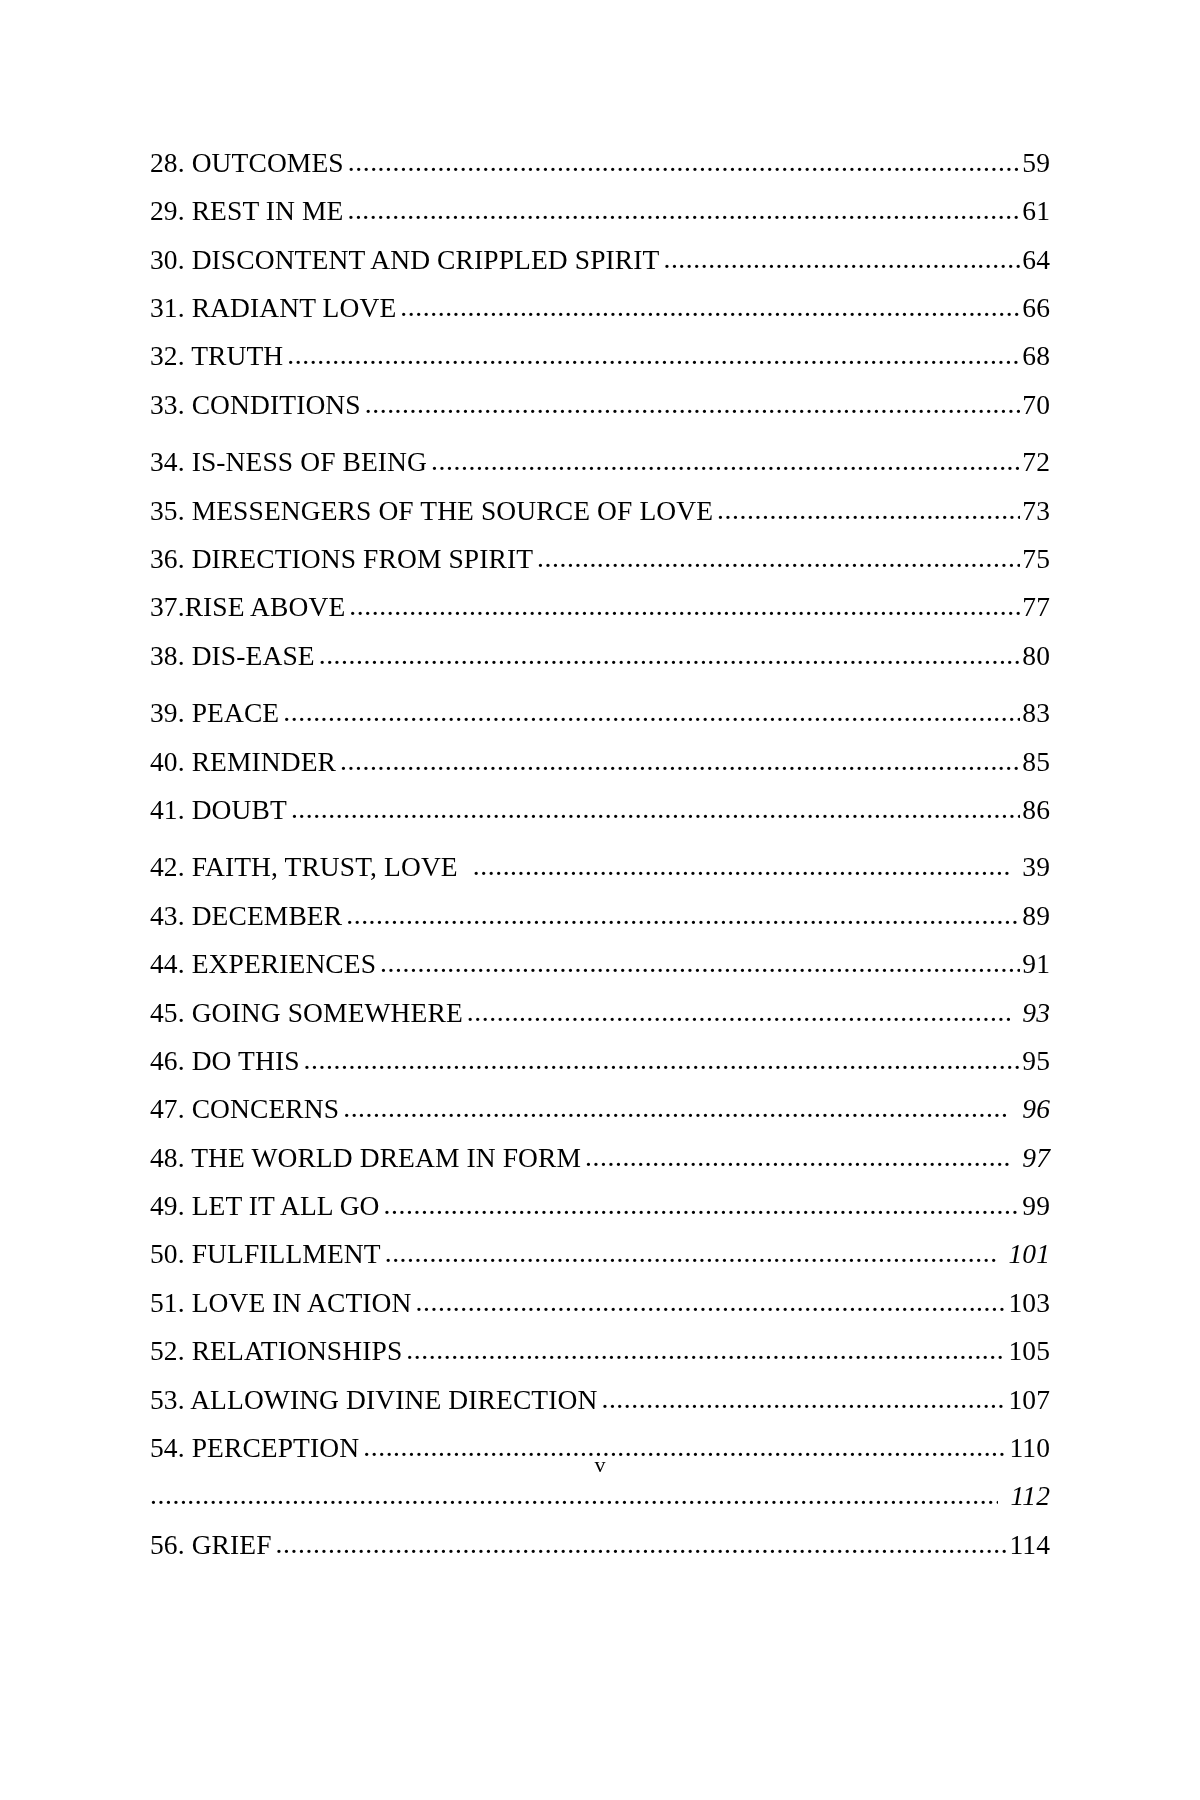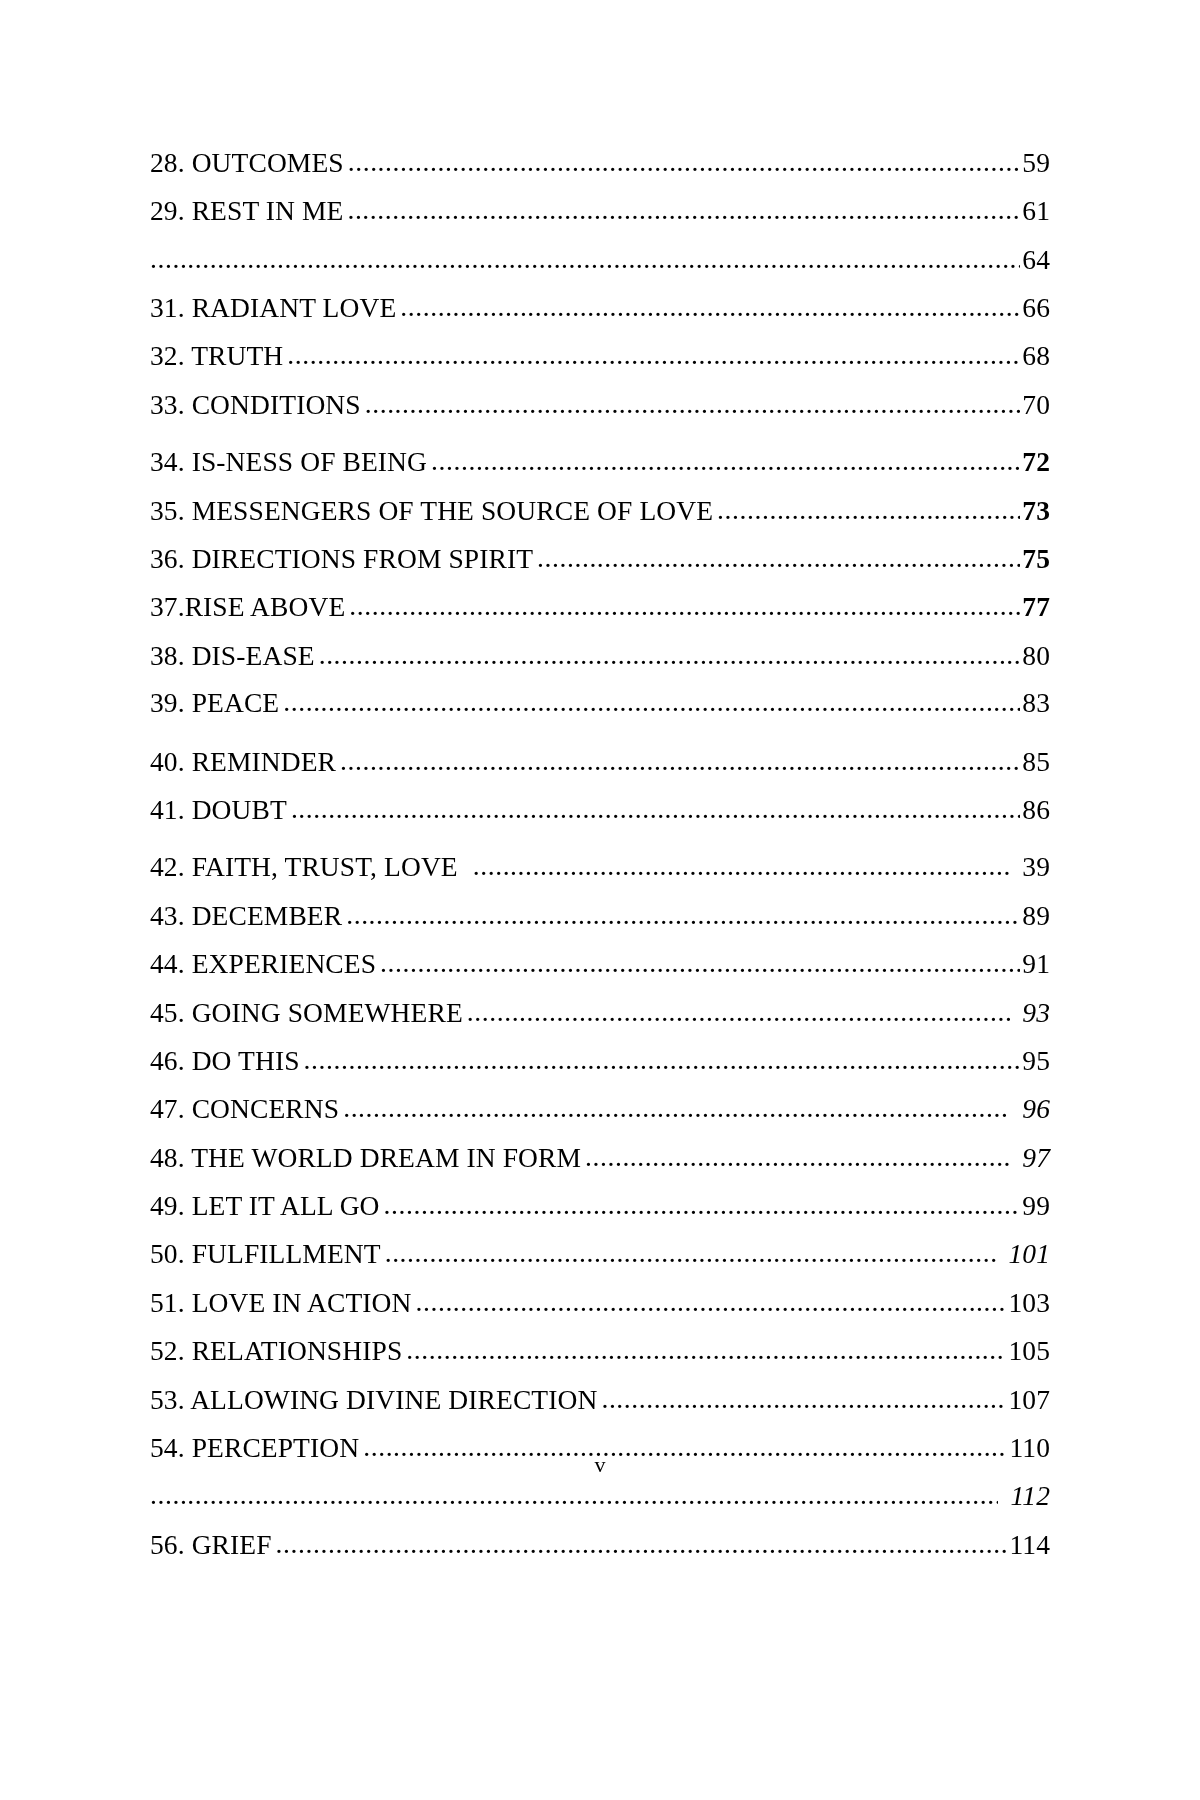--- a/index.html
+++ b/index.html
@@ -48,21 +48,21 @@
     color: #000;
     position: relative;
     top: -1px;
   }
   .toc-page {
     flex: 0 0 auto;
     padding-left: 2px;
     text-align: right;
   }
   .bold .toc-page {
-    font-weight: bold;
+    font-weight: normal;
   }
   .pad-left .toc-page {
     padding-left: 12px;
     font-style: italic;
   }
   .folio {
     position: absolute;
     left: 0;
     right: 0;
     top: 1452px;
@@ -80,20 +80,21 @@
         <span class="toc-title">28. OUTCOMES</span>
         <span class="toc-dots">........................................................................................................................................................................................................</span>
         <span class="toc-page">59</span>
       </li>
       <li class="toc-entry">
         <span class="toc-title">29. REST IN ME</span>
         <span class="toc-dots">........................................................................................................................................................................................................</span>
         <span class="toc-page">61</span>
       </li>
       <li class="toc-entry">
+        <span class="toc-title">30. DISCONTENT AND CRIPPLED SPIRIT</span>
         <span class="toc-dots">........................................................................................................................................................................................................</span>
         <span class="toc-page">64</span>
       </li>
       <li class="toc-entry">
         <span class="toc-title">31. RADIANT LOVE</span>
         <span class="toc-dots">........................................................................................................................................................................................................</span>
         <span class="toc-page">66</span>
       </li>
       <li class="toc-entry">
         <span class="toc-title">32. TRUTH</span>
@@ -123,21 +124,21 @@
       <li class="toc-entry bold">
         <span class="toc-title">37.RISE ABOVE</span>
         <span class="toc-dots">........................................................................................................................................................................................................</span>
         <span class="toc-page">77</span>
       </li>
       <li class="toc-entry">
         <span class="toc-title">38. DIS-EASE</span>
         <span class="toc-dots">........................................................................................................................................................................................................</span>
         <span class="toc-page">80</span>
       </li>
-      <li class="toc-entry" style="margin-top: 9px; align-items: center;">
+      <li class="toc-entry" style="margin-top: 9px;">
         <span class="toc-title">39. PEACE</span>
         <span class="toc-dots">........................................................................................................................................................................................................</span>
         <span class="toc-page">83</span>
       </li>
       <li class="toc-entry">
         <span class="toc-title">40. REMINDER</span>
         <span class="toc-dots">........................................................................................................................................................................................................</span>
         <span class="toc-page">85</span>
       </li>
       <li class="toc-entry">

